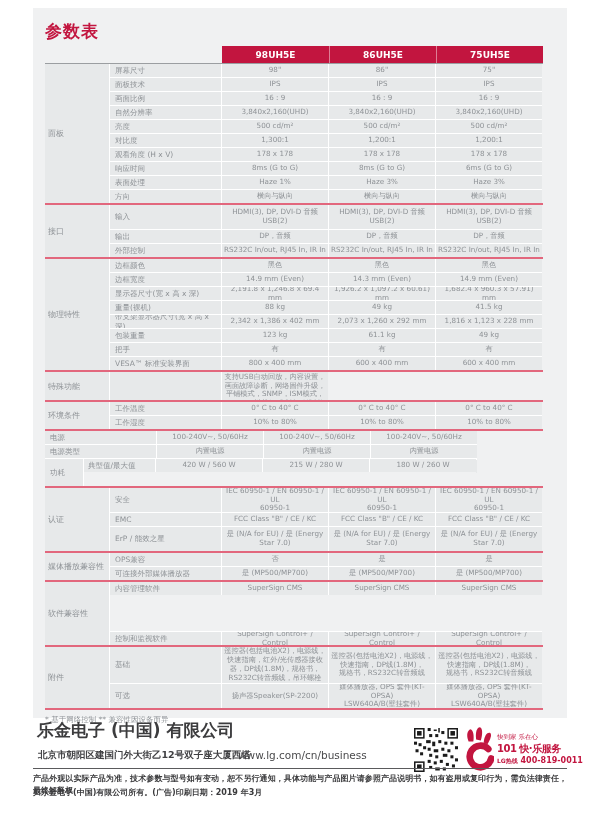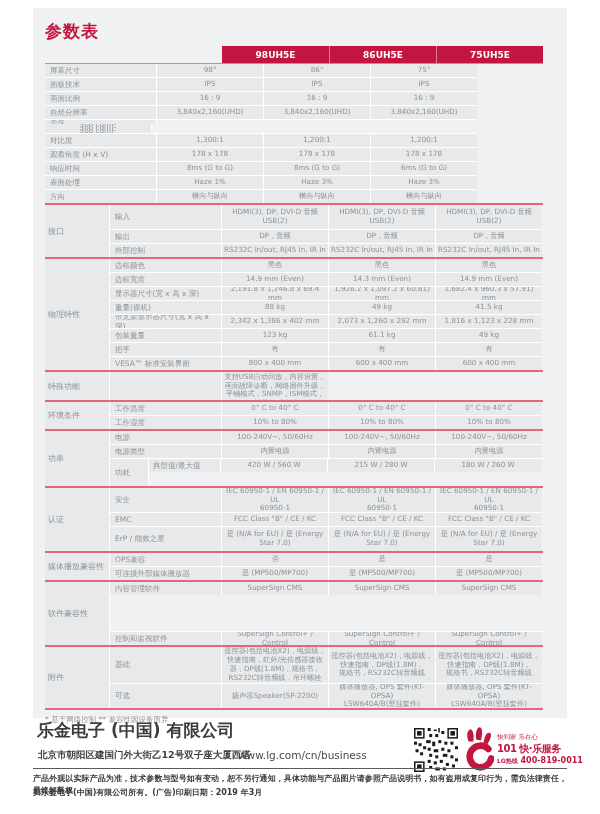--- a/index.html
+++ b/index.html
@@ -71,20 +71,21 @@
     <div class="table">
       <div class="hdr">
         <div class="hspacer"></div>
         <div class="model">98UH5E</div>
         <div class="model">86UH5E</div>
         <div class="model">75UH5E</div>
       </div>
       <div class="topline"></div>
       <div id="table-body">
           <div class="group">
+            <div class="gcell">面板</div>
             <div class="rows">
               <div class="row" style="height: 13px;">
                 <div class="slab cell">屏幕尺寸</div>
                 <div class="val cell">98"</div>
                 <div class="val cell">86"</div>
                 <div class="val cell">75"</div>
               </div>
               <div class="row" style="height: 13px;">
                 <div class="slab cell">面板技术</div>
                 <div class="val cell">IPS</div>
@@ -96,21 +97,21 @@
                 <div class="val cell">16 : 9</div>
                 <div class="val cell">16 : 9</div>
                 <div class="val cell">16 : 9</div>
               </div>
               <div class="row" style="height: 13px;">
                 <div class="slab cell">自然分辨率</div>
                 <div class="val cell">3,840x2,160(UHD)</div>
                 <div class="val cell">3,840x2,160(UHD)</div>
                 <div class="val cell">3,840x2,160(UHD)</div>
               </div>
-              <div class="row" style="height: 13px; flex-direction: column;">
+              <div class="row" style="height: 13px;">
                 <div class="slab cell">亮度</div>
                 <div class="val cell">500 cd/m²</div>
                 <div class="val cell">500 cd/m²</div>
                 <div class="val cell">500 cd/m²</div>
               </div>
               <div class="row" style="height: 13px;">
                 <div class="slab cell">对比度</div>
                 <div class="val cell">1,300:1</div>
                 <div class="val cell">1,200:1</div>
                 <div class="val cell">1,200:1</div>
@@ -242,21 +243,20 @@
               </div>
               <div class="row" style="height: 13px;">
                 <div class="slab cell">工作湿度</div>
                 <div class="val cell">10% to 80%</div>
                 <div class="val cell">10% to 80%</div>
                 <div class="val cell">10% to 80%</div>
               </div>
             </div>
           </div>
           <div class="group">
-            <div class="gcell">功率</div>
             <div class="rows">
               <div class="row" style="height: 13px;">
                 <div class="slab cell">电源</div>
                 <div class="val cell">100-240V~, 50/60Hz</div>
                 <div class="val cell">100-240V~, 50/60Hz</div>
                 <div class="val cell">100-240V~, 50/60Hz</div>
               </div>
               <div class="row" style="height: 13px;">
                 <div class="slab cell">电源类型</div>
                 <div class="val cell">内置电源</div>

